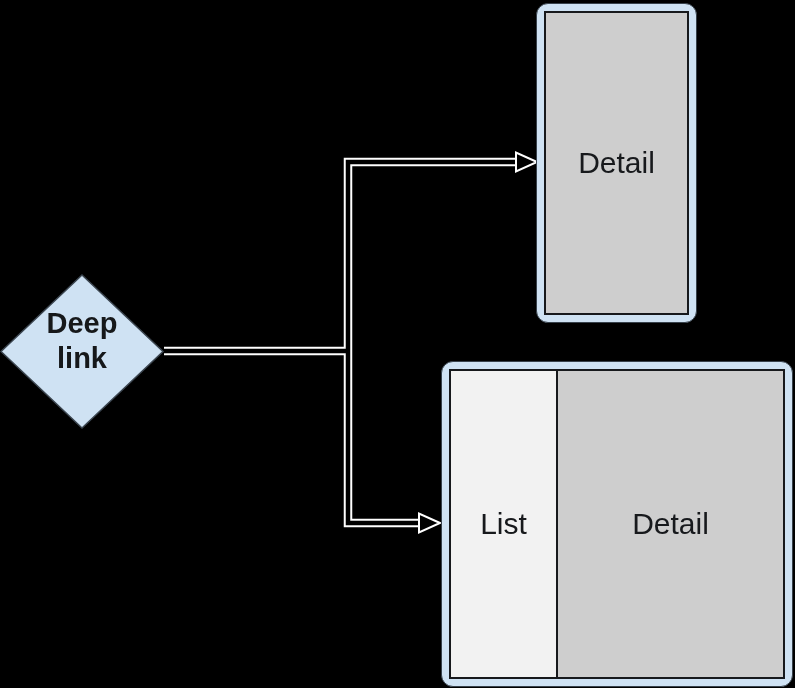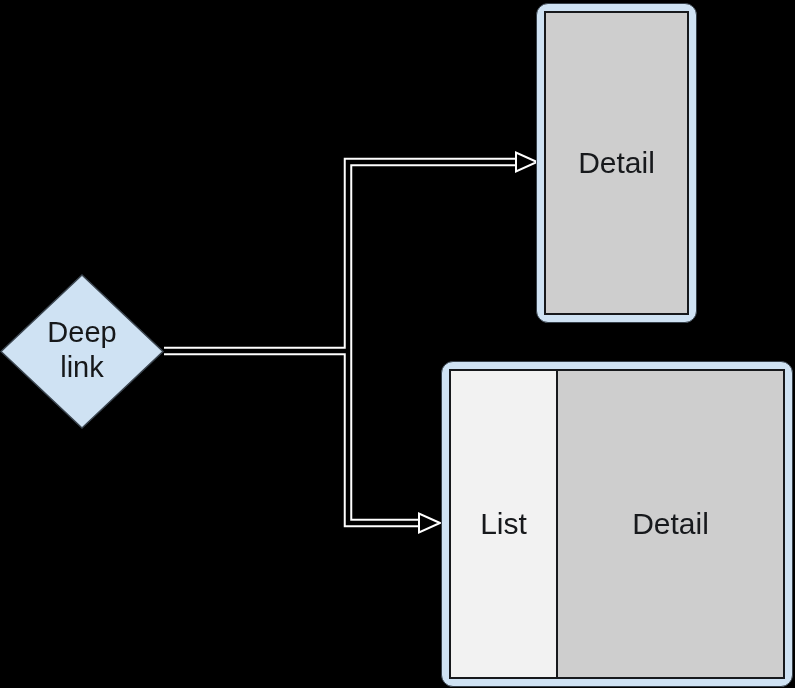--- a/index.html
+++ b/index.html
@@ -87,26 +87,27 @@
   .detail-pane {
     flex: 1;
     background: #cecece;
     display: flex;
     align-items: center;
     justify-content: center;
   }
   #deep-link-label {
     position: absolute;
     left: 32px;
-    top: 315px;
+    top: 306px;
     width: 100px;
     text-align: center;
     font-size: 29px;
     line-height: 35px;
     color: #16181a;
+    font-weight: bold;
   }
   #detail-phone {
     left: 536px;
     top: 3px;
     width: 161px;
     height: 320px;
   }
   #list-detail-tablet {
     left: 441px;
     top: 361px;

